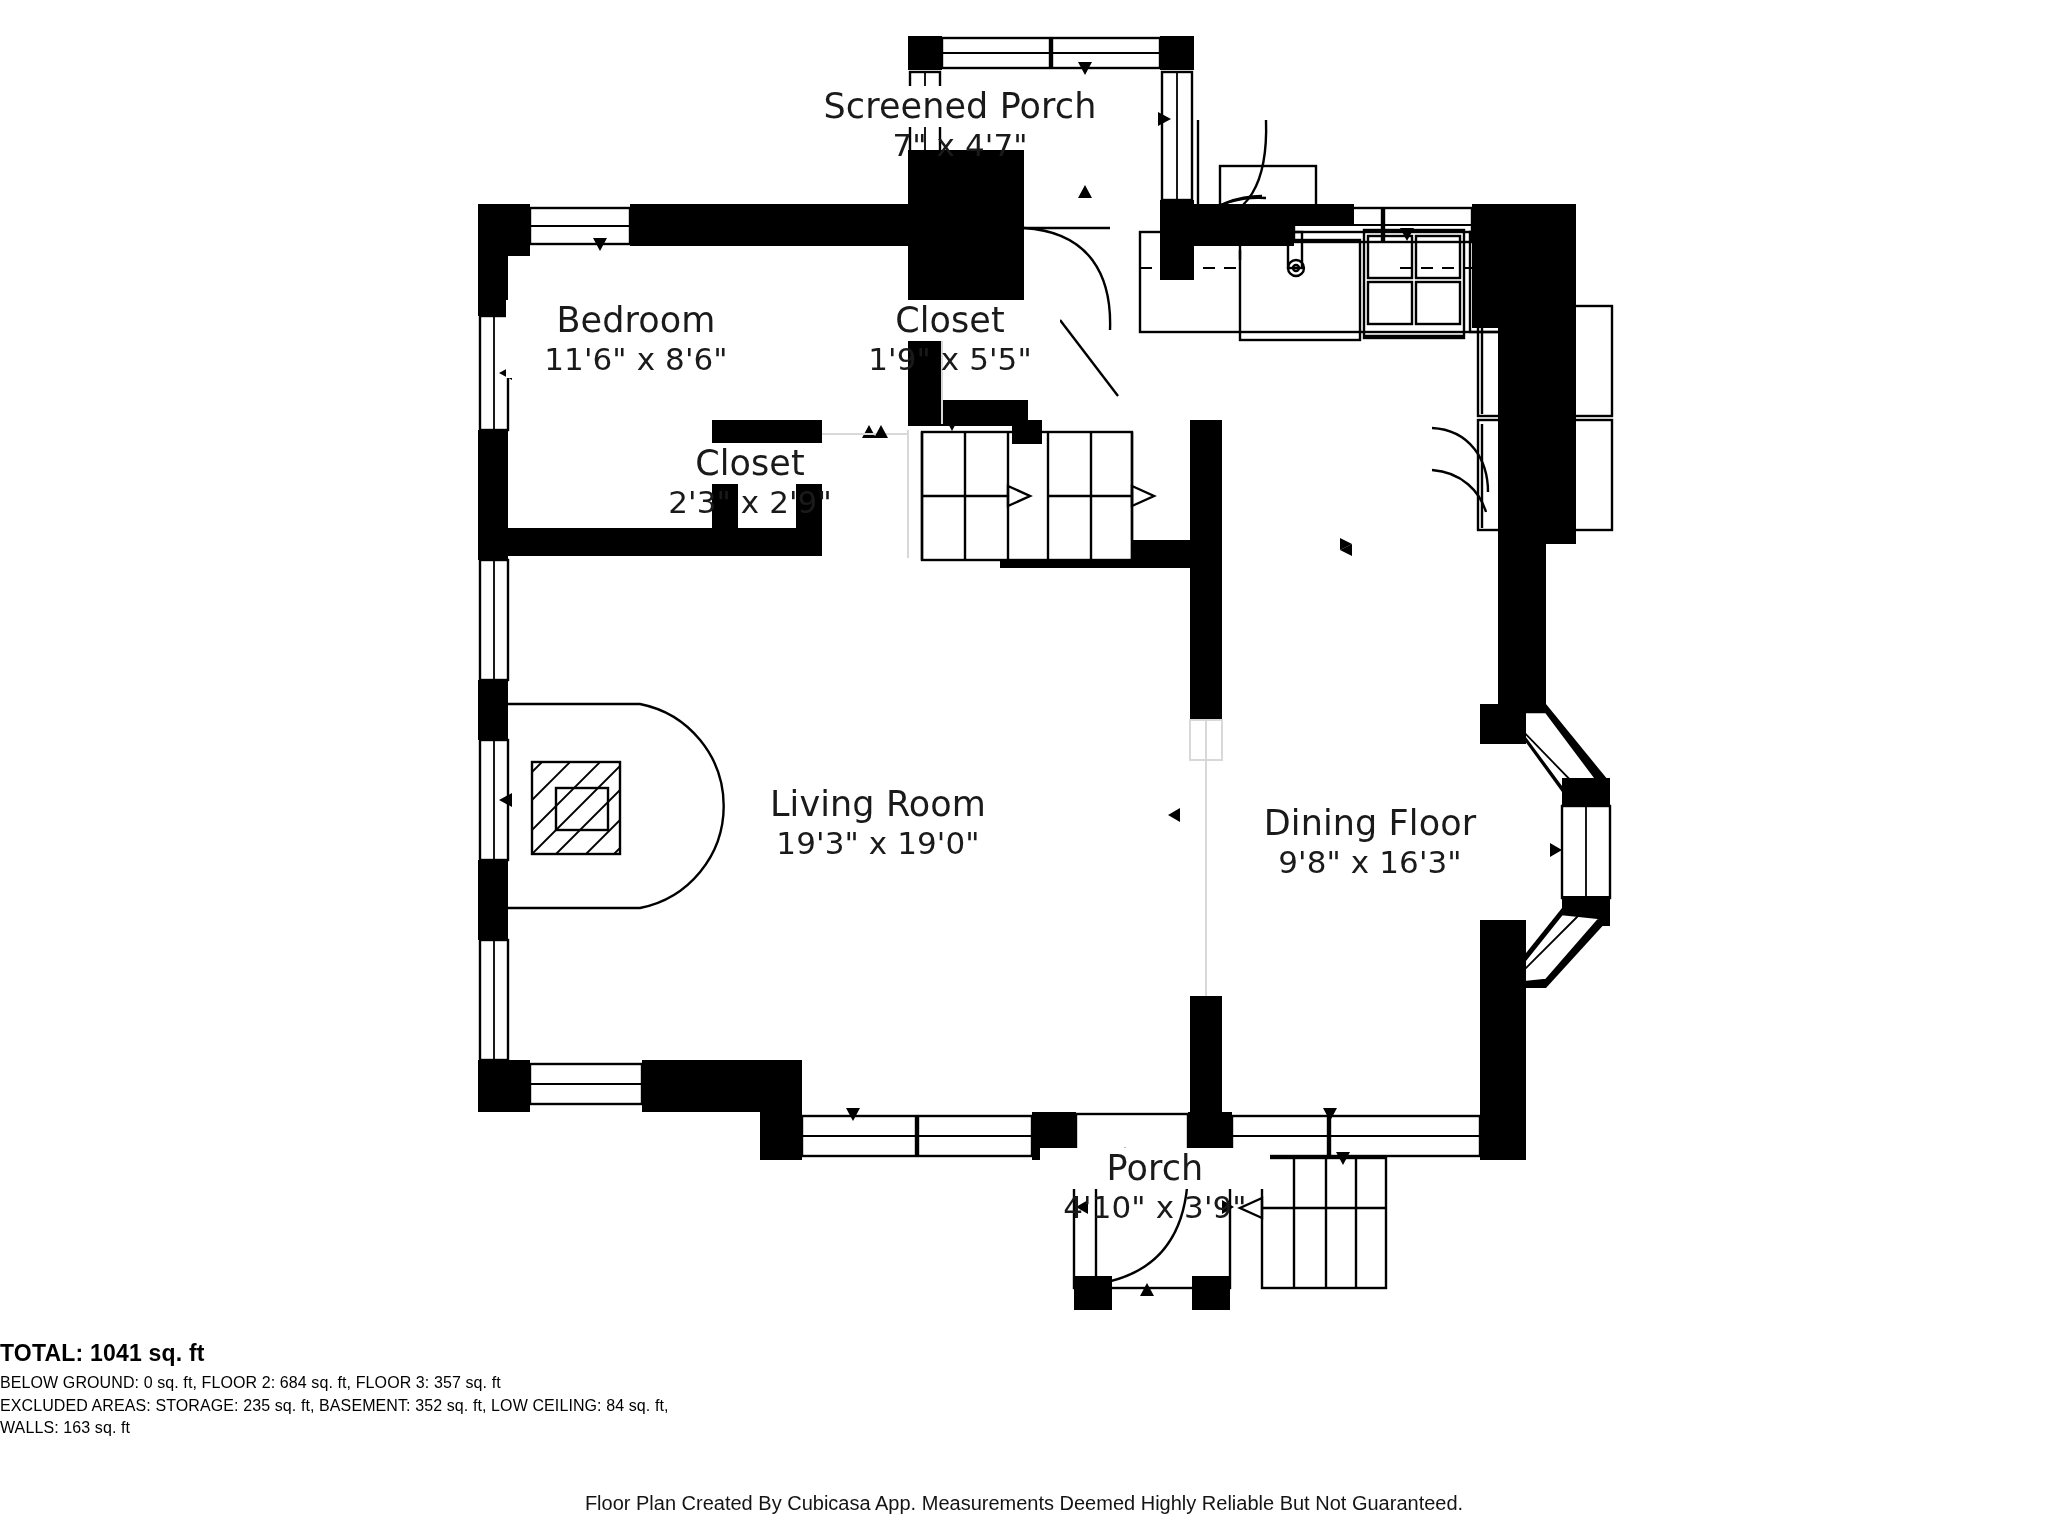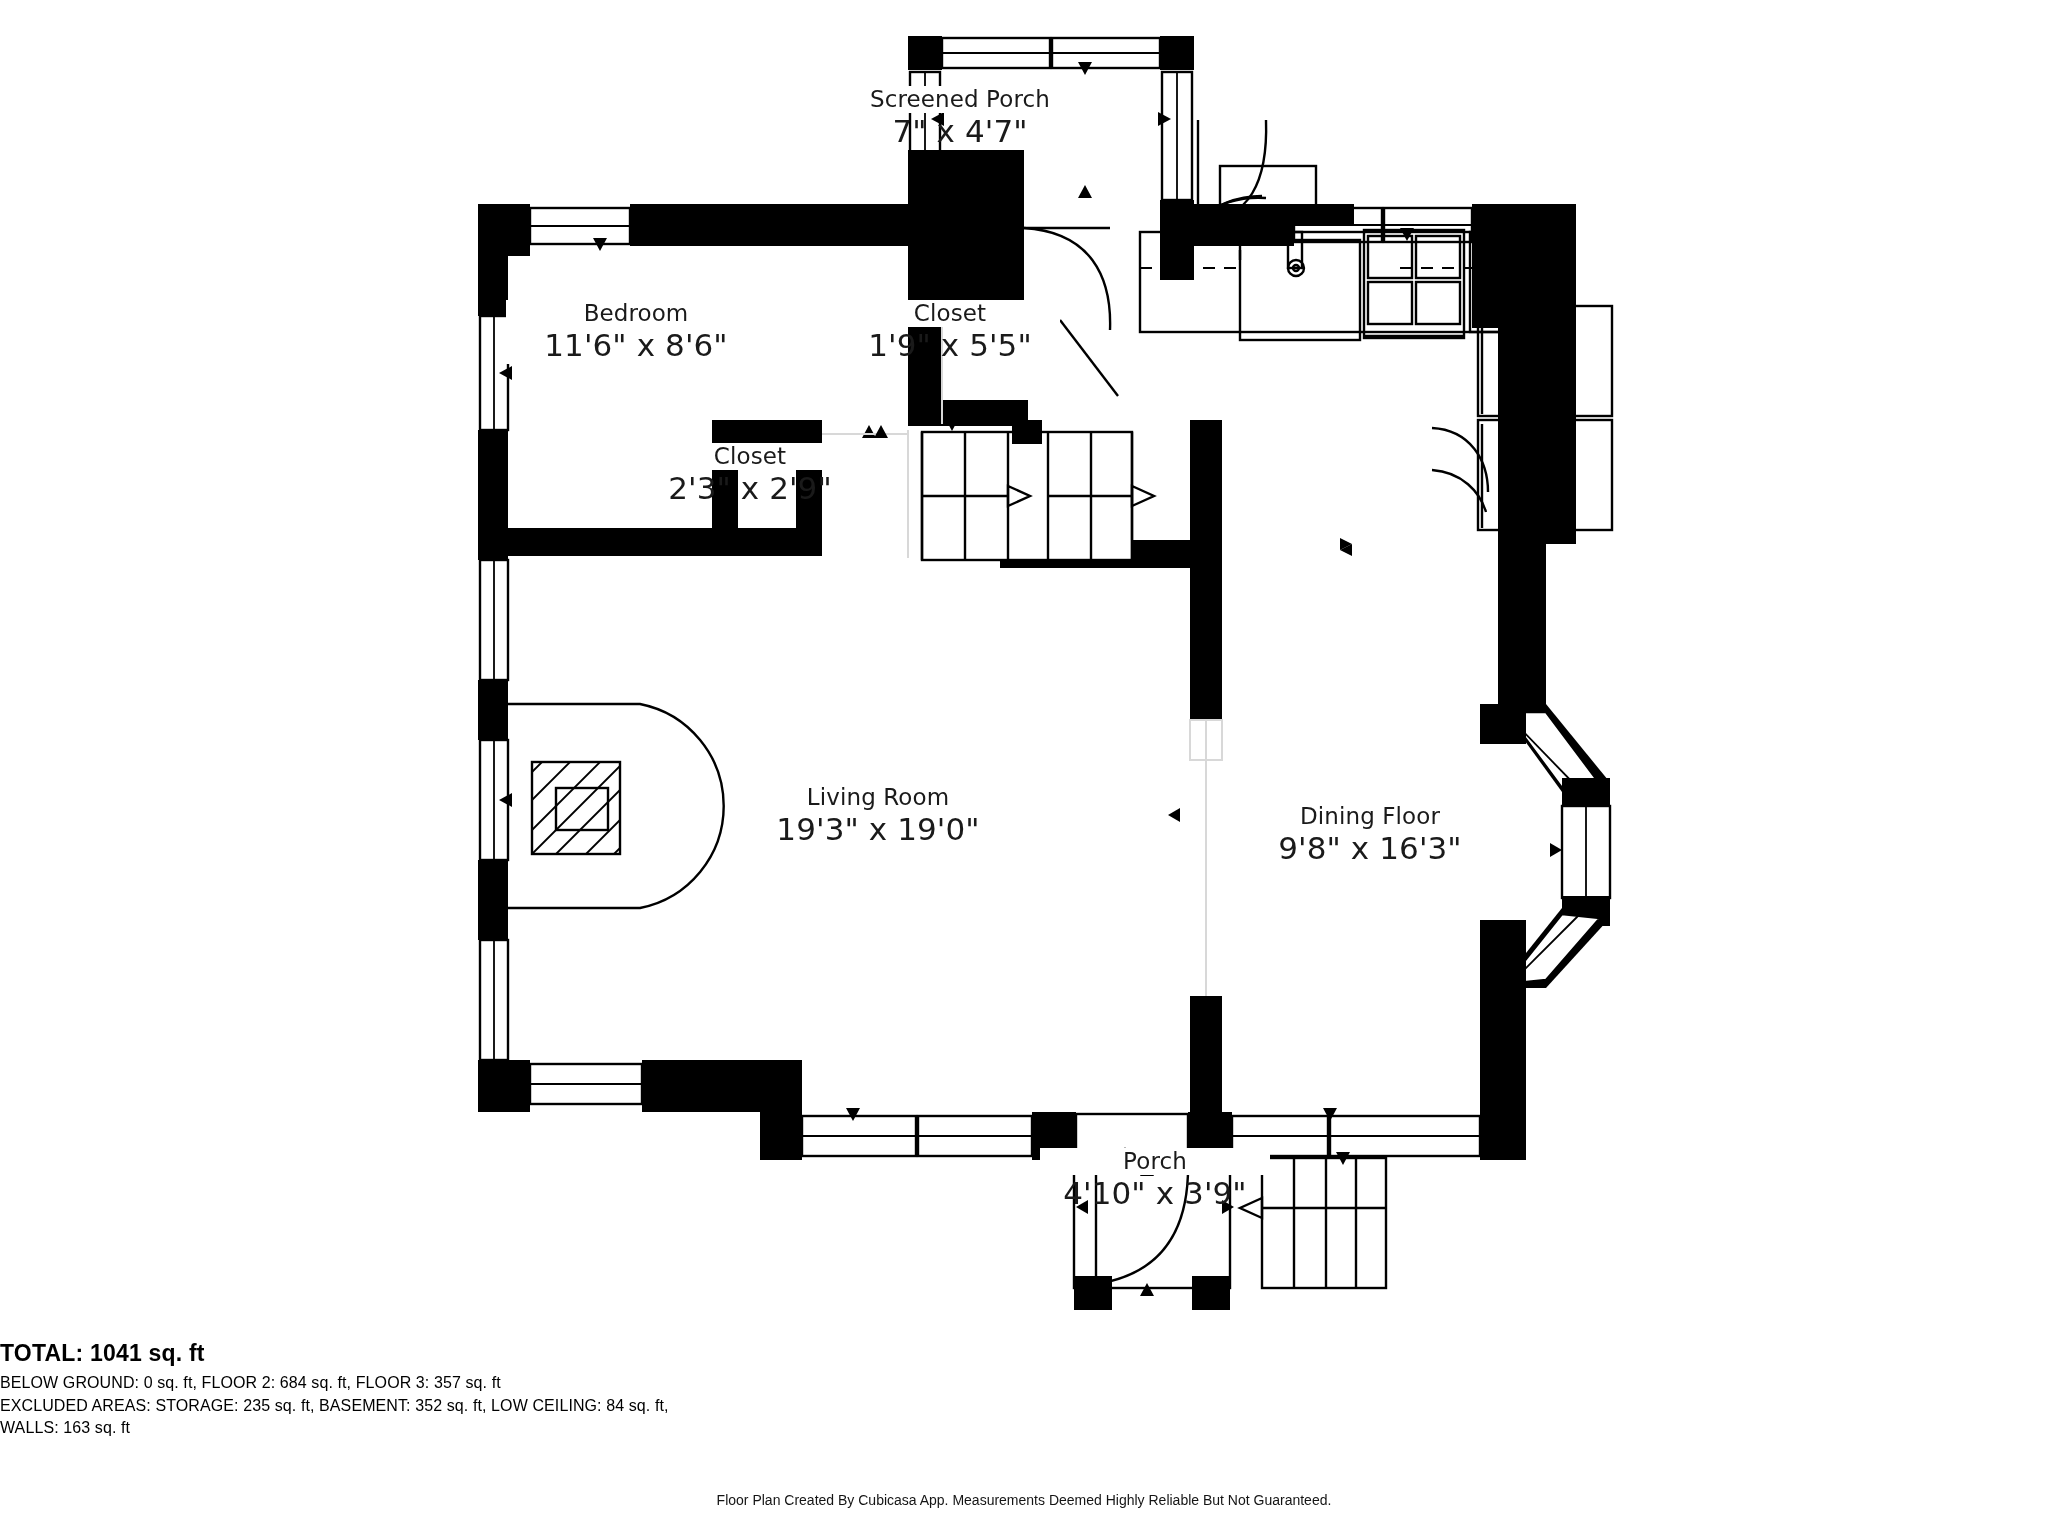--- a/index.html
+++ b/index.html
@@ -41,21 +41,21 @@
   .room-label {
     position: absolute;
     text-align: center;
     background: #ffffff;
     white-space: nowrap;
     line-height: 1.18;
     letter-spacing: 0.1px;
   }
   .room-label .rl-name {
     display: block;
-    font-size: 23px;
+    font-size: 35px;
     color: #1a1a1a;
   }
   .room-label .rl-dims {
     display: block;
     font-size: 31px;
     color: #1a1a1a;
   }
   .room-label.clipped { background: transparent; }
   .room-label.clipped .rl-name { background: #ffffff; }
 
@@ -77,21 +77,21 @@
     font-size: 16px;
     letter-spacing: 0.1px;
     line-height: 1.42;
   }
   #credit {
     position: absolute;
     left: 0;
     top: 1492px;
     width: 2048px;
     text-align: center;
-    font-size: 14px;
+    font-size: 20px;
     font-family: "Liberation Sans", sans-serif;
     color: #141414;
   }
 </style>
 </head>
 <body>
 
 <div id="floorplan-page">
 
   <svg id="plan-svg" viewBox="0 0 2048 1536">

